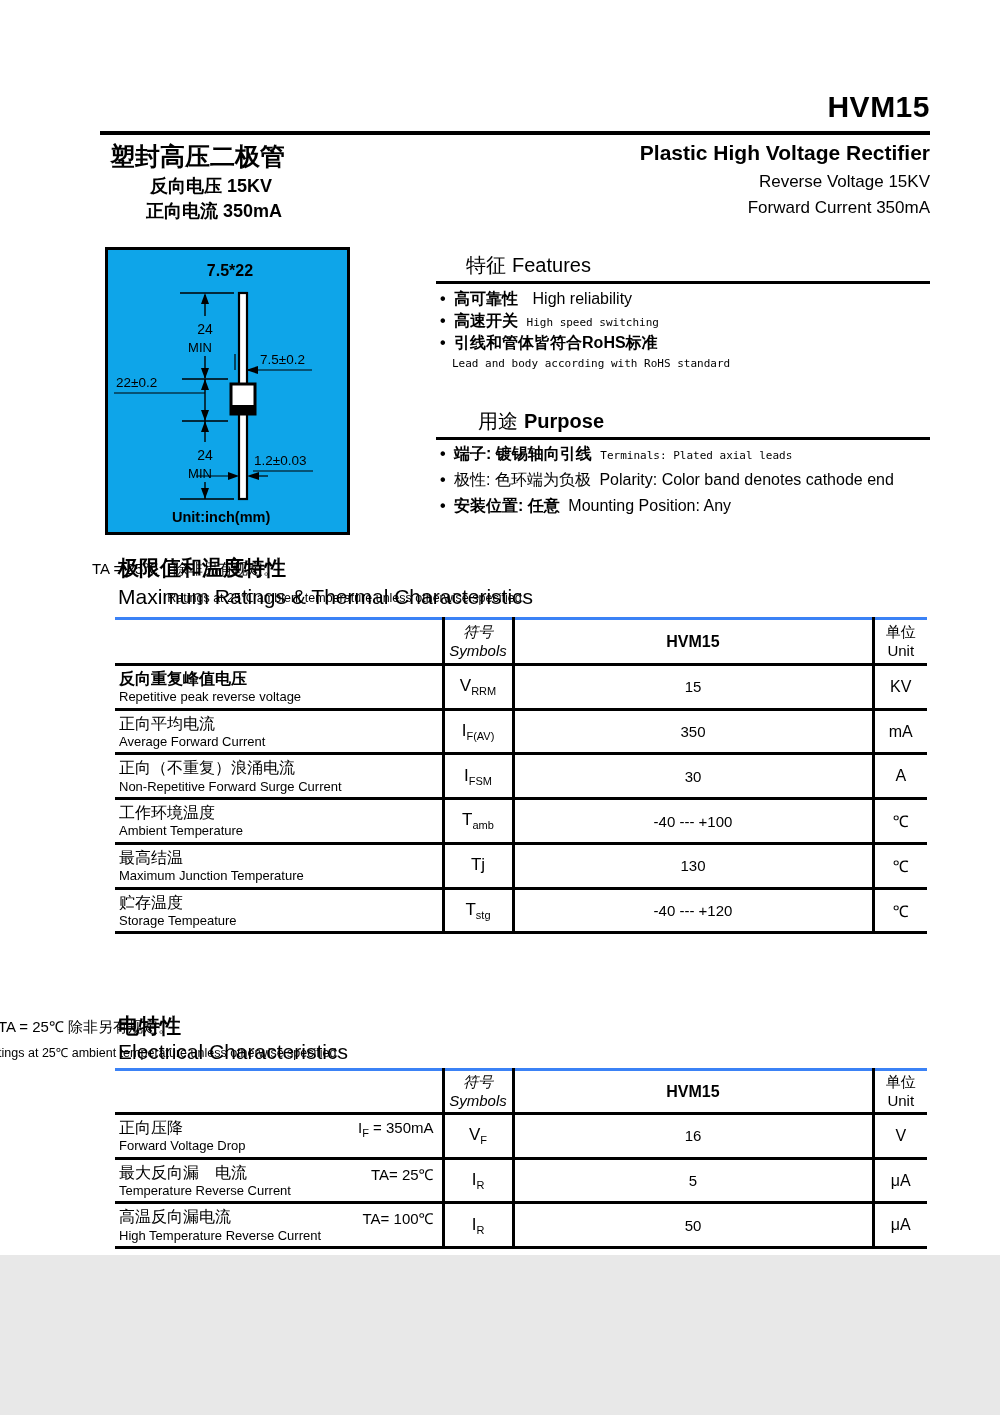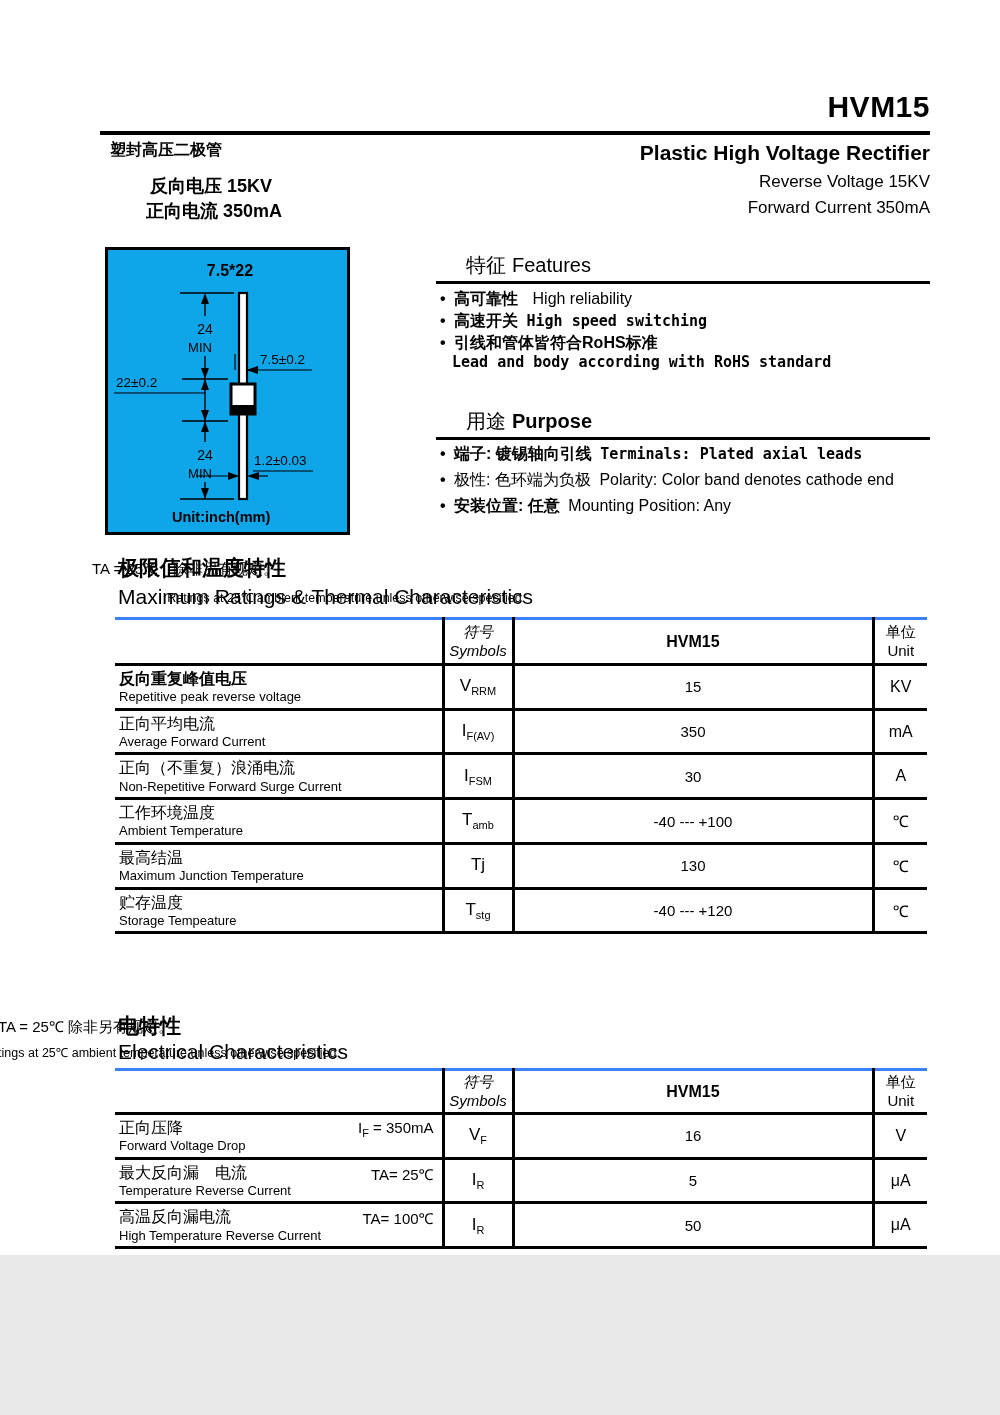--- a/index.html
+++ b/index.html
@@ -7,48 +7,48 @@
   .page {
     position:relative; width:1000px; height:1255px; margin:0 auto;
     background:#ffffff; overflow:hidden;
   }
   
   .part-no {
     position:absolute; top:90px; left:100px; width:830px;
     text-align:right; font-size:30px; font-weight:bold; letter-spacing:0.5px;
   }
   .header-rule { position:absolute; top:131px; left:100px; width:830px; height:4px; background:#000; }
-  .title-cn { position:absolute; top:140px; left:110px; font-size:16px; font-weight:bold; }
+  .title-cn { position:absolute; top:140px; left:110px; font-size:25px; font-weight:bold; }
   .spec-cn-1 { position:absolute; top:174px; left:150px; font-size:18px; font-weight:bold; }
   .spec-cn-2 { position:absolute; top:199px; left:146px; font-size:18px; font-weight:bold; }
   .title-en { position:absolute; top:141px; left:430px; width:500px; text-align:right; font-size:21px; font-weight:bold; }
   .spec-en-1 { position:absolute; top:172px; left:430px; width:500px; text-align:right; font-size:17px; }
   .spec-en-2 { position:absolute; top:198px; left:430px; width:500px; text-align:right; font-size:17px; }
 
   
   .pkg-box {
     position:absolute; top:247px; left:105px; width:245px; height:288px;
     border:3px solid #000; background:#0ea5e9;
   }
   .pkg-box svg { display:block; }
   .svg-txt { font-family:"Liberation Sans", sans-serif; fill:#000; }
 
   
   .section-title { position:absolute; font-size:20px; }
   .section-title .cn { font-weight:normal;padding-left:30px; }
   .section-title .en { font-weight:bold; margin-left:6px; }
   .feat-title { top:252px; left:436px; }
   .feat-rule { position:absolute; top:281px; left:436px; width:494px; height:3px; background:#000; }
-  .purp-title { top:408px; left:436px; }
+  .purp-title { top:408px; left:448px; }
   .purp-rule { position:absolute; top:437px; left:436px; width:494px; height:3px; background:#000; }
 
   .bullet-line { position:absolute; left:440px; font-size:16px; white-space:nowrap; }
   .bullet-line .bullet { font-weight:bold; margin-right:4px; }
   .cn-b { font-weight:bold; }
-  .mono { font-family:"DejaVu Sans Mono", monospace; font-size:15px;font-weight:bold; }
+  .mono { font-family:"DejaVu Sans Mono", monospace; font-size:11px; }
   .feat-l1 { top:289px; }
   .feat-l2 { top:311px; }
   .feat-l3 { top:333px; }
   .feat-l4 { top:353px; left:452px; }
   .purp-l1 { top:444px; }
   .purp-l2 { top:470px; }
   .purp-l3 { top:496px; }
 
   
   .tbl-head-cn { position:absolute; left:118px; font-size:21px; white-space:nowrap; }

